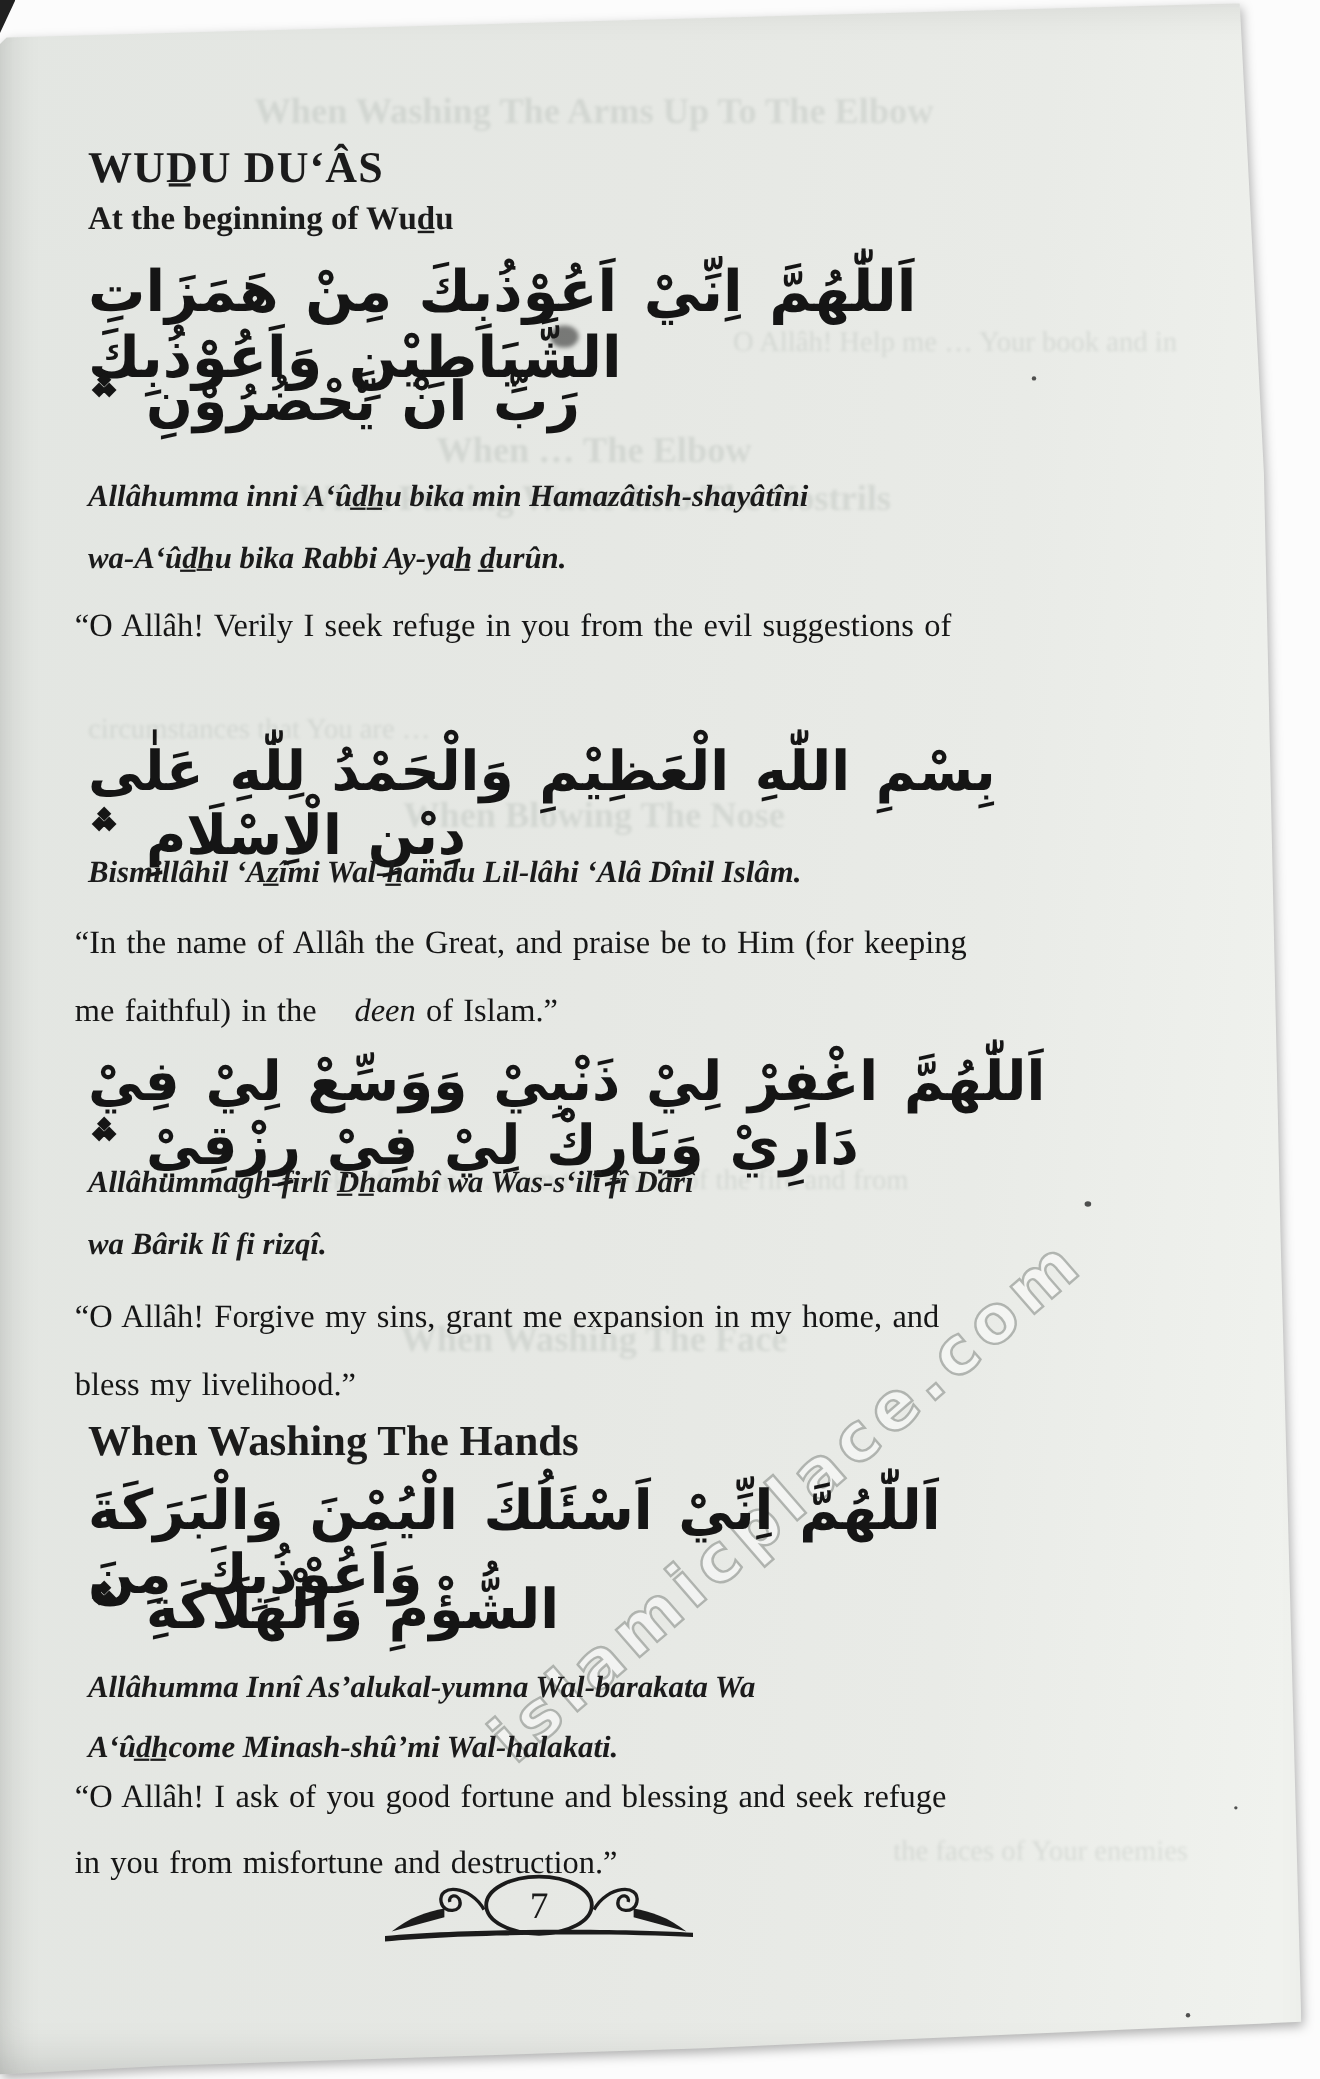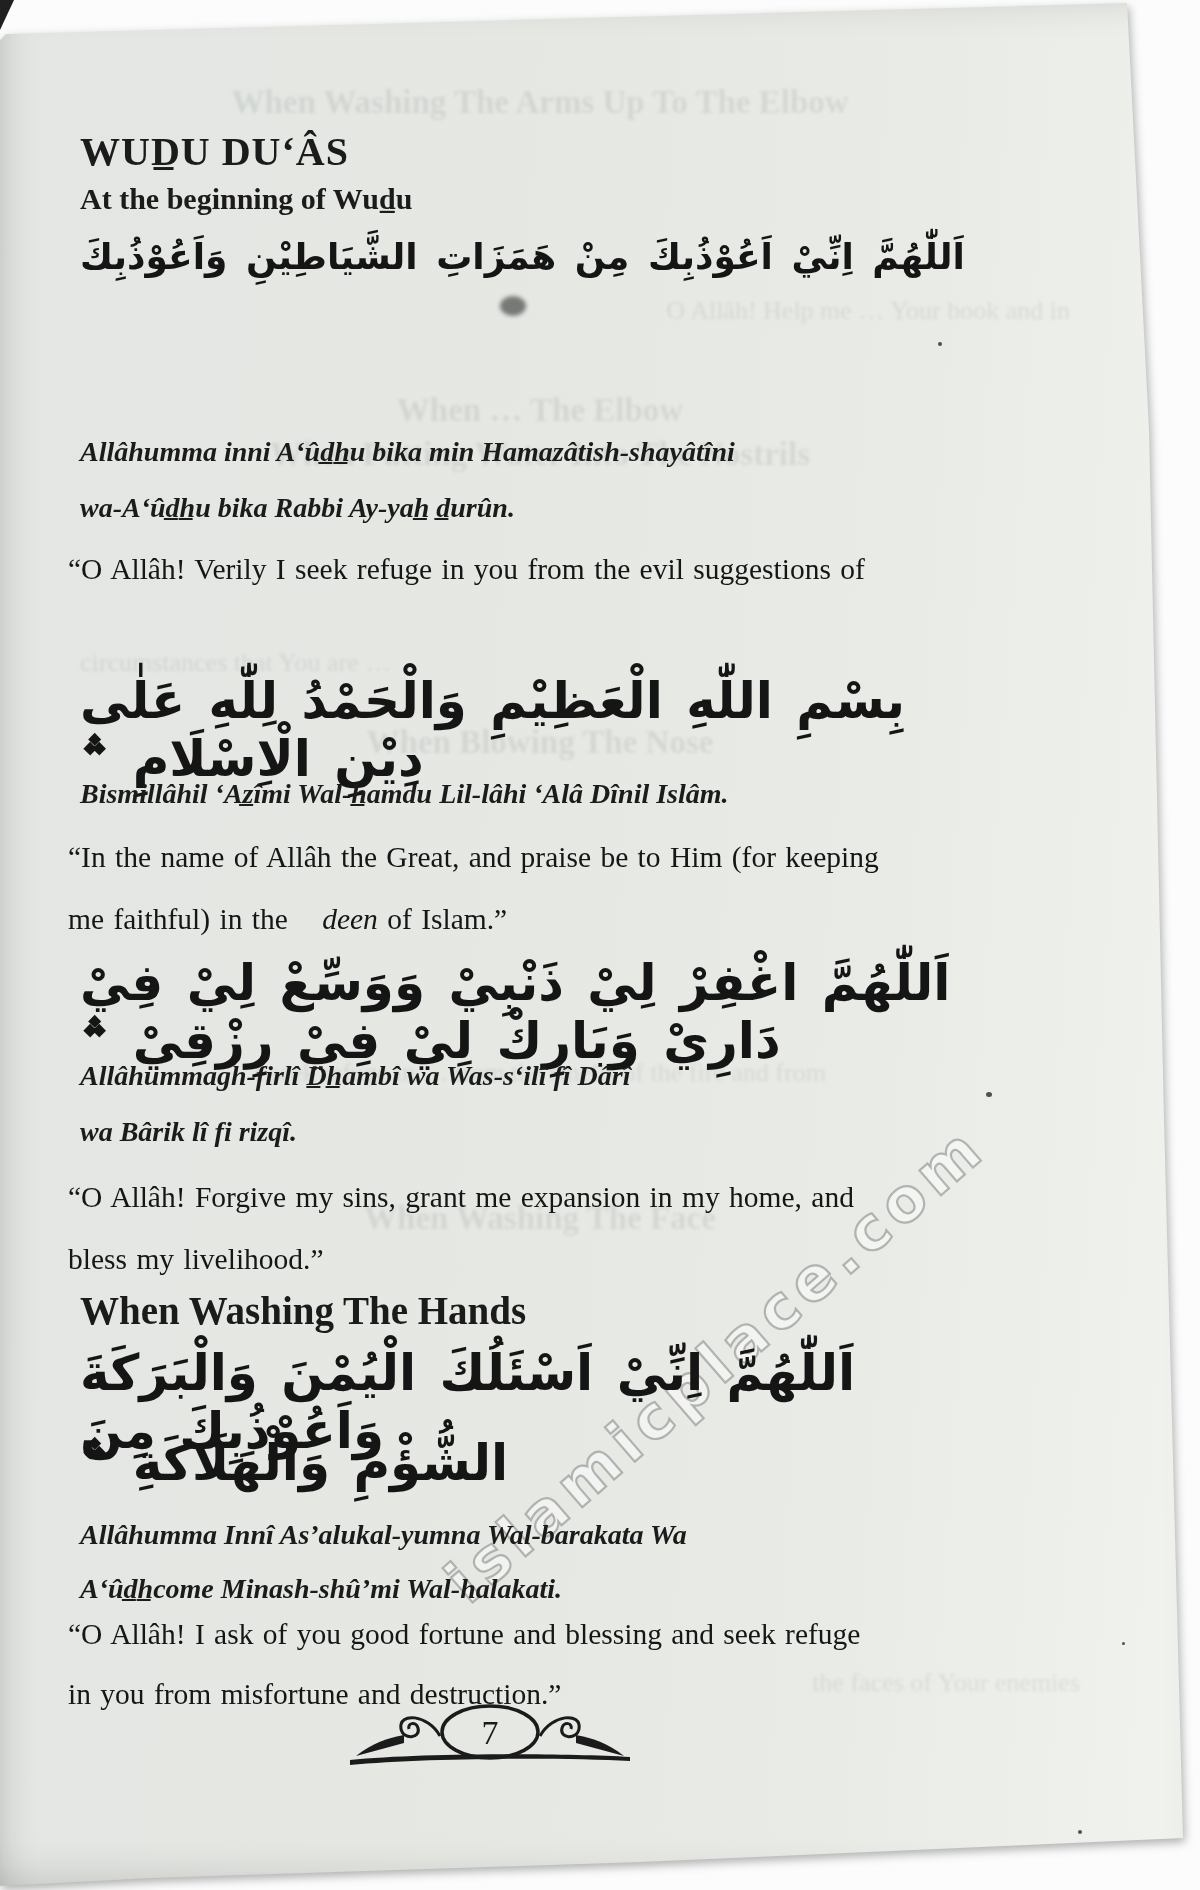--- a/index.html
+++ b/index.html
@@ -15,21 +15,21 @@
                    inset 0 -40px 44px -30px rgba(0,0,0,0.16);}
   .notch{position:absolute;left:0;top:0;width:14px;height:30px;background:#202020;
          clip-path:polygon(0 0,100% 0,0 100%);}
   
   .blk{position:absolute;left:80px;width:920px;text-align:left;color:#1b1b1b;}
   .title{font-size:40px;font-weight:bold;letter-spacing:1px;}
   .subtitle{font-size:30px;font-weight:bold;}
   .h2{font-size:39px;font-weight:bold;}
   .ar{font-family:"DejaVu Sans",sans-serif;font-size:50px;font-weight:bold;direction:rtl;
       word-spacing:6px;color:#151515;}
-  .ar.stretch{font-size:36px;}
+  .ar.stretch{font-size:52px;}
   .tl{font-size:28px;font-weight:bold;font-style:italic;line-height:56px;}
   .tr{position:absolute;left:68px;width:860px;text-align:left;font-size:29.5px;line-height:62px;
       color:#161616;word-spacing:2px;}
   .em{font-style:italic;margin-left:25px;}
   
   .ghost{position:absolute;color:#76837b;opacity:0.17;filter:blur(1.4px);text-align:center;width:920px;left:80px;}
   .gh-h{font-weight:bold;font-size:33px;}
   .gh-b{font-size:26px;}
   
   .wm{position:absolute;left:455px;top:1555px;transform-origin:0 50%;transform:rotate(-41deg);
@@ -57,20 +57,21 @@
       <div class="ghost gh-b" style="top:1058px">I seek refuge in … from the smells of the fire and from</div>
       <div class="ghost gh-h" style="top:1200px">When Washing The Face</div>
       <div class="ghost gh-b" style="top:1668px;text-align:right;width:520px;left:560px">the faces of Your enemies</div>
 
       <div class="wm">islamicplace.com</div>
 
       <div class="blk title" style="top:128px">WUD̲U DU‘ÂS</div>
       <div class="blk subtitle" style="top:182px">At the beginning of Wud̲u</div>
 
       <div class="blk ar stretch" style="top:236px" dir="rtl">اَللّٰهُمَّ اِنِّيْ اَعُوْذُبِكَ مِنْ هَمَزَاتِ الشَّيَاطِيْنِ وَاَعُوْذُبِكَ</div>
+      <div class="blk ar" style="top:336px" dir="rtl">رَبِّ اَنْ يَّحْضُرُوْنِ ؞</div>
       <div class="blk tl" style="top:424px">
         <div>Allâhumma inni A‘ûd̲h̲u bika min Hamazâtish-shayâtîni</div>
         <div>wa-A‘ûd̲h̲u bika Rabbi Ay-yah̲ d̲urûn.</div>
       </div>
       <div class="tr" style="top:538px">
         <div>“O Allâh! Verily I seek refuge in you from the evil suggestions of</div>
       </div>
 
       <div class="blk ar" style="top:672px" dir="rtl">بِسْمِ اللّٰهِ الْعَظِيْمِ وَالْحَمْدُ لِلّٰهِ عَلٰى دِيْنِ الْاِسْلَامِ ؞</div>
       <div class="blk tl" style="top:766px">Bismillâhil ‘Az̲îmi Wal-h̲amdu Lil-lâhi ‘Alâ Dînil Islâm.</div>

